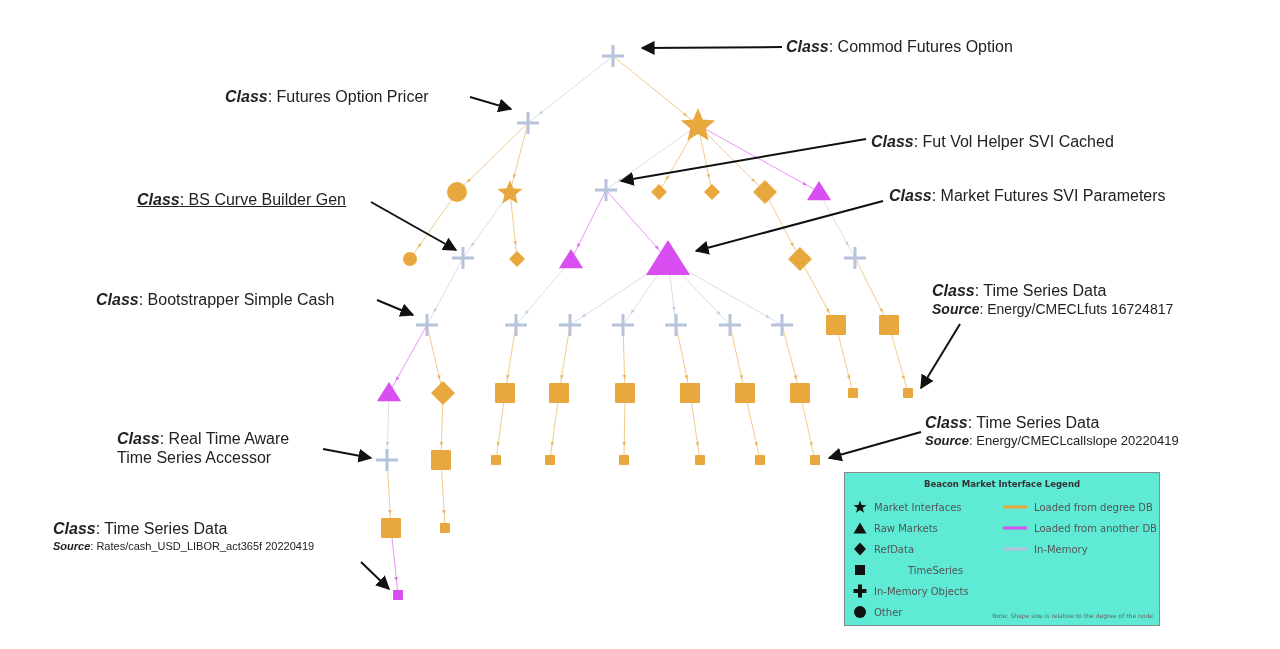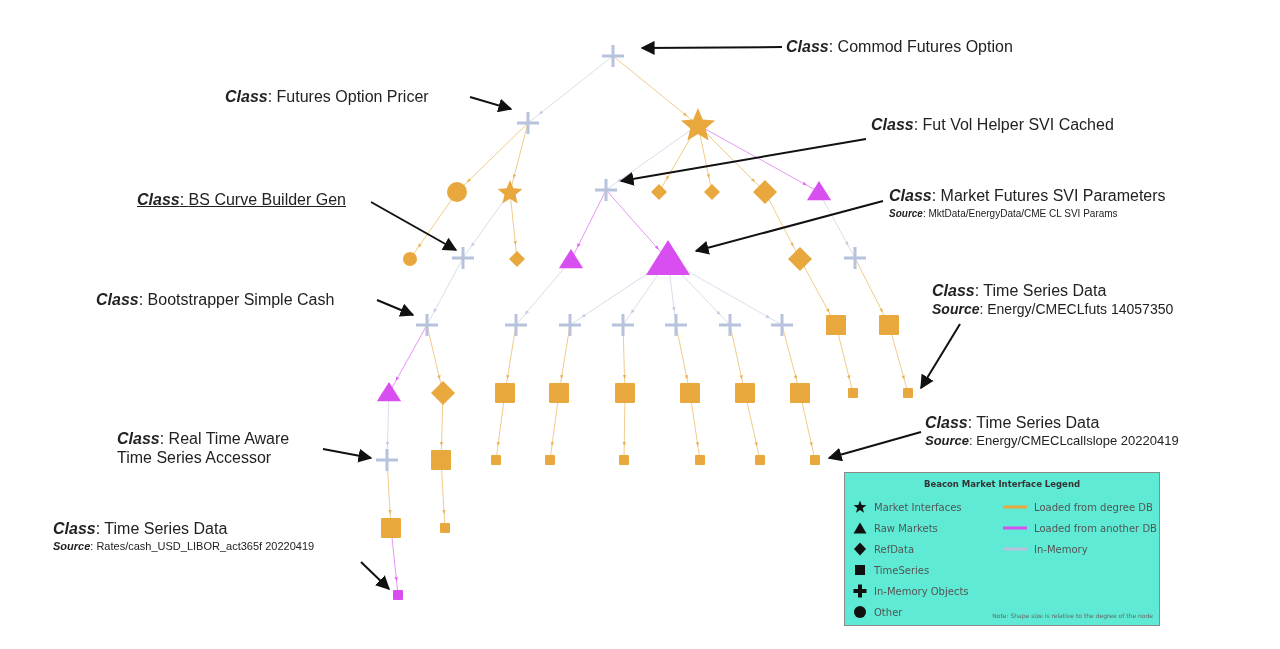--- a/index.html
+++ b/index.html
@@ -221,40 +221,39 @@
 </svg>
 
 <div class="anno" style="left:786px; top:37px;">
   <div class="cls"><b>Class</b>: <span>Commod Futures Option</span></div>
 </div>
 
 <div class="anno" style="left:225px; top:87px;">
   <div class="cls"><b>Class</b>: <span>Futures Option Pricer</span></div>
 </div>
 
-<div class="anno" style="left:871px; top:115px;">
+<div class="anno" style="left:871px; top:132px;">
   <div class="cls"><b>Class</b>: <span>Fut Vol Helper SVI Cached</span></div>
 </div>
 
 <div class="anno" style="left:137px; top:190px;text-decoration:underline;">
   <div class="cls"><b>Class</b>: <span>BS Curve Builder Gen</span></div>
 </div>
 
 <div class="anno" style="left:889px; top:186px;">
   <div class="cls"><b>Class</b>: <span>Market Futures SVI Parameters</span></div>
-  <div class="src" style="font-size:10px;"><b>Source</b>: <span>MktData/EnergyData/CME CL SVI Params</span></div>
 </div>
 
 <div class="anno" style="left:96px; top:290px;">
   <div class="cls"><b>Class</b>: <span>Bootstrapper Simple Cash</span></div>
 </div>
 
 <div class="anno" style="left:932px; top:281px;">
   <div class="cls"><b>Class</b>: <span>Time Series Data</span></div>
-  <div class="src" style="font-size:14px; line-height:17px;"><b>Source</b>: <span>Energy/CMECLfuts 14057350</span></div>
+  <div class="src" style="font-size:14px; line-height:17px;"><b>Source</b>: <span>Energy/CMECLfuts 16724817</span></div>
 </div>
 
 <div class="anno" style="left:925px; top:413px;">
   <div class="cls"><b>Class</b>: <span>Time Series Data</span></div>
   <div class="src" style="font-size:13px; line-height:16px;"><b>Source</b>: <span>Energy/CMECLcallslope 20220419</span></div>
 </div>
 
 <div class="anno" style="left:117px; top:429px;">
   <div class="cls"><b>Class</b>: <span>Real Time Aware</span></div>
   <div class="cls"><span>Time Series Accessor</span></div>
@@ -279,21 +278,21 @@
         <path d="M7,1.5 L13.5,12.5 L0.5,12.5 Z" fill="#111"></path>
       </svg>
     <span>Raw Markets</span>
   </div>
   <div class="lg-item" style="left:8px; top:69px;">
     <svg width="14" height="14" viewBox="0 0 14 14">
         <path d="M7,0.5 L13,7 L7,13.5 L1,7 Z" fill="#111"></path>
       </svg>
     <span>RefData</span>
   </div>
-  <div class="lg-item" style="left:8px; top:90px;">
+  <div class="lg-item" style="left:8px; top:90px;gap:34px;">
     <svg width="14" height="14" viewBox="0 0 14 14">
         <rect x="2" y="2" width="10" height="10" fill="#111"></rect>
       </svg>
     <span>TimeSeries</span>
   </div>
   <div class="lg-item" style="left:8px; top:111px;">
     <svg width="14" height="14" viewBox="0 0 14 14">
         <path d="M5,0.5 H9 V5 H13.5 V9 H9 V13.5 H5 V9 H0.5 V5 H5 Z" fill="#111"></path>
       </svg>
     <span>In-Memory Objects</span>

